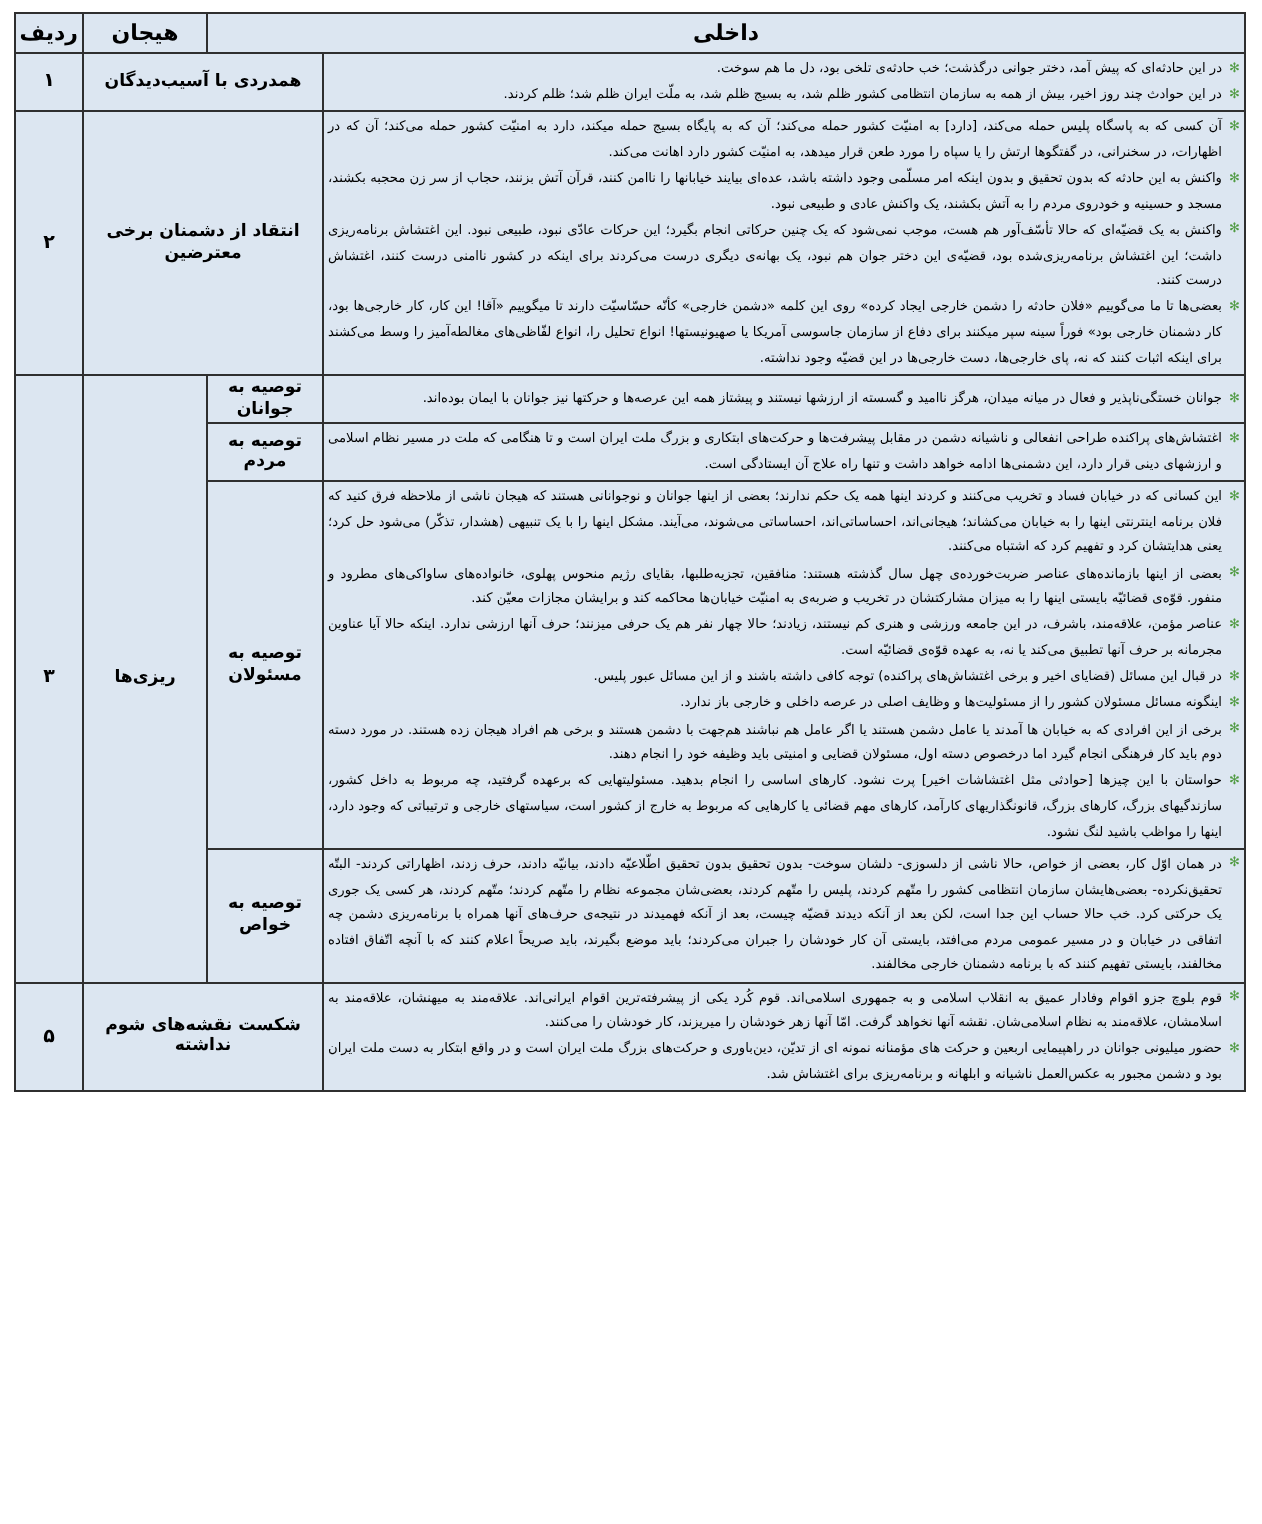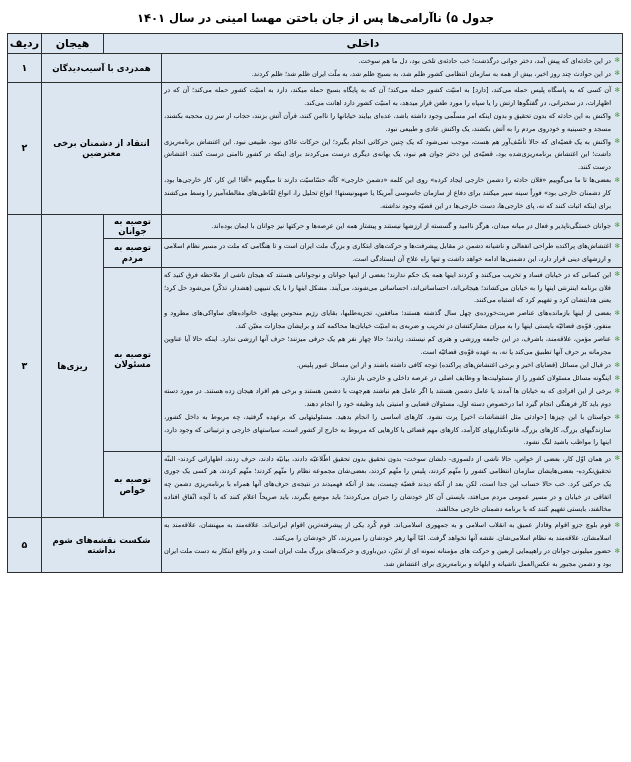--- a/index.html
+++ b/index.html
@@ -121,21 +121,20 @@
     color: #4f9a41;
   }
 
   .stmt-text { display: block; }
 </style>
 </head>
 <body>
 
 <div class="page">
 
-  <div class="doc-title">جدول ۵) ناآرامی‌ها پس از جان باختن مهسا امینی در سال ۱۴۰۱</div>
 
   <table class="main-table">
     <colgroup>
       <col class="col-bayan">
       <col class="col-sub">
       <col class="col-maqule">
       <col class="col-radif">
     </colgroup>
     <thead>
       <tr>

